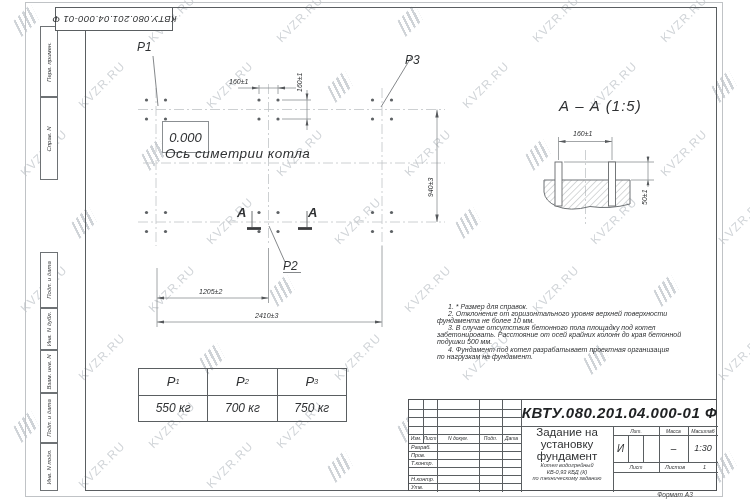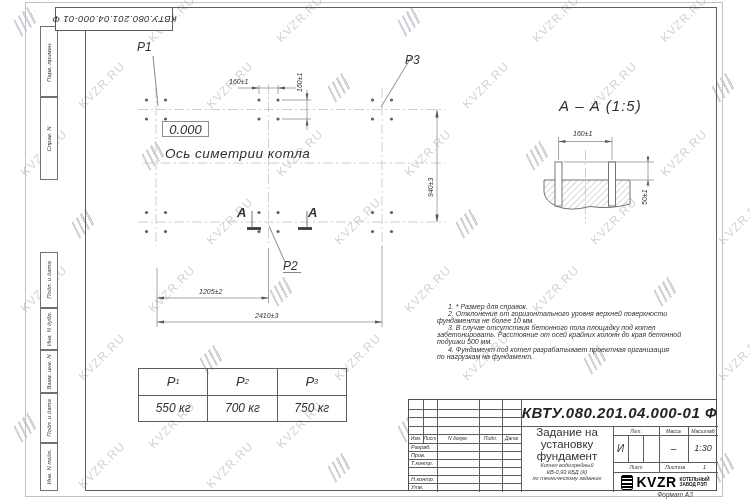--- a/index.html
+++ b/index.html
@@ -31,21 +31,21 @@
   #plan-leaders line { stroke:#777b7e; stroke-width:.9; }
   #anchor-bolts circle { fill:#5d6164; }
   .cut-bar { stroke:#3a3c3e; stroke-width:2.8; }
   .cut-tick { stroke:#6e7275; stroke-width:1; }
 
   
   .dtext { position:absolute; font-style:italic; color:#2f3133; z-index:4; white-space:nowrap; }
   .plabel { font-size:12px; }
   .dim { font-size:7px; }
   .dim-rot { transform:rotate(-90deg); transform-origin:0 0; }
-  .elev-box { position:absolute; left:162px; top:121px; width:47px; height:16px; border:1px solid #8b8f92; background:#fff;
+  .elev-box { position:absolute; left:162px; top:121px; width:47px; height:32px; border:1px solid #8b8f92; background:#fff;
               display:flex; align-items:center; justify-content:center; z-index:4; }
   .elev-box span { font-style:italic; font-size:13px; color:#2f3133; }
   .axis-label { font-size:13.5px; letter-spacing:.5px; }
   .section-title { font-size:15px; letter-spacing:1px;margin-left:18px; }
   .cut-letter { font-size:13px; font-weight:bold; }
 
   
   .notes { position:absolute; left:437px; top:303px; width:288px; z-index:4; }
   .notes div { font-style:italic; font-size:7px; line-height:7.1px; color:#2f3133; }
   .notes div:nth-child(1), .notes div:nth-child(2), .notes div:nth-child(4), .notes div:nth-child(7) { text-indent:11px; }
@@ -382,23 +382,15 @@
   <div class="cell tiny" style="left:250px;top:28px;width:29px;">Масса</div>
   <div class="cell tiny" style="left:279px;top:28px;width:30px;">Масштаб</div>
   <div class="cell" style="left:204px;top:35px;width:15px;height:27px;line-height:27px;text-align:center;font-size:10px;">И</div>
   <div class="cell" style="left:250px;top:35px;width:29px;height:27px;line-height:27px;text-align:center;font-size:10px;">–</div>
   <div class="cell" style="left:279px;top:35px;width:30px;height:27px;line-height:27px;text-align:center;font-size:9px;">1:30</div>
 
   <div class="cell tiny" style="left:204px;top:64px;width:46px;">Лист</div>
   <div class="cell small" style="left:256px;top:64px;">Листов</div>
   <div class="cell small" style="left:294px;top:64px;">1</div>
 
-  <div class="logo-row">
-    <div class="logo-icon"></div>
-    <div class="logo-word" style="font-style:normal;">KVZR</div>
-    <div class="logo-sub">
-      <span>КОТЕЛЬНЫЙ</span>
-      <span>ЗАВОД РЭП</span>
-    </div>
-  </div>
 </div>
 
 <div class="format-label">Формат А3</div>
 
 </body></html>

